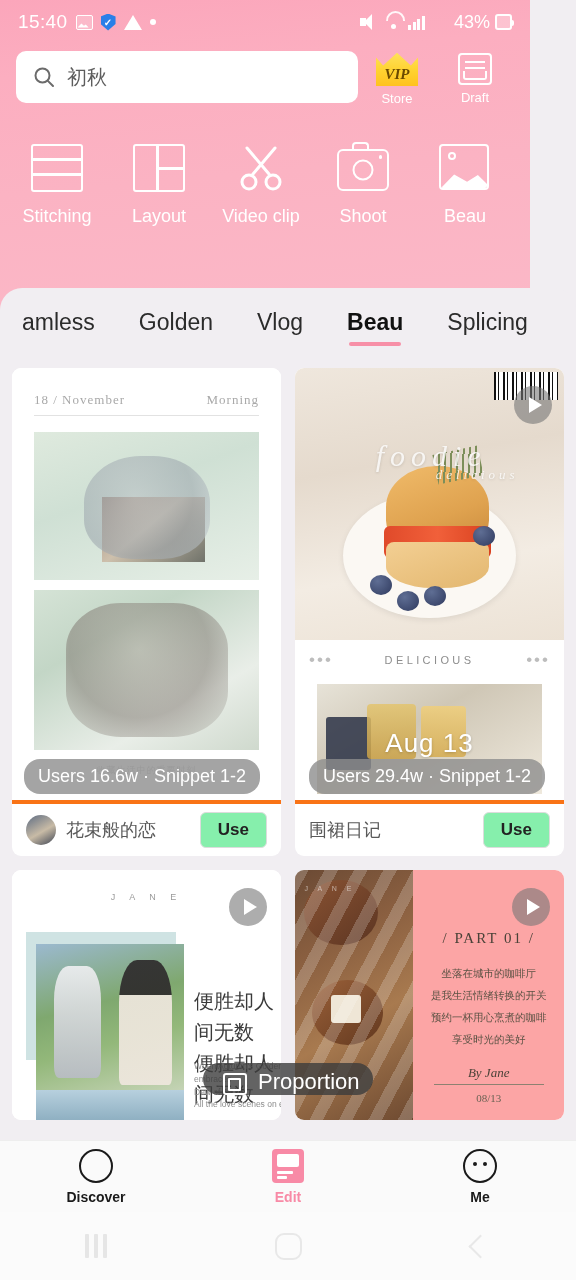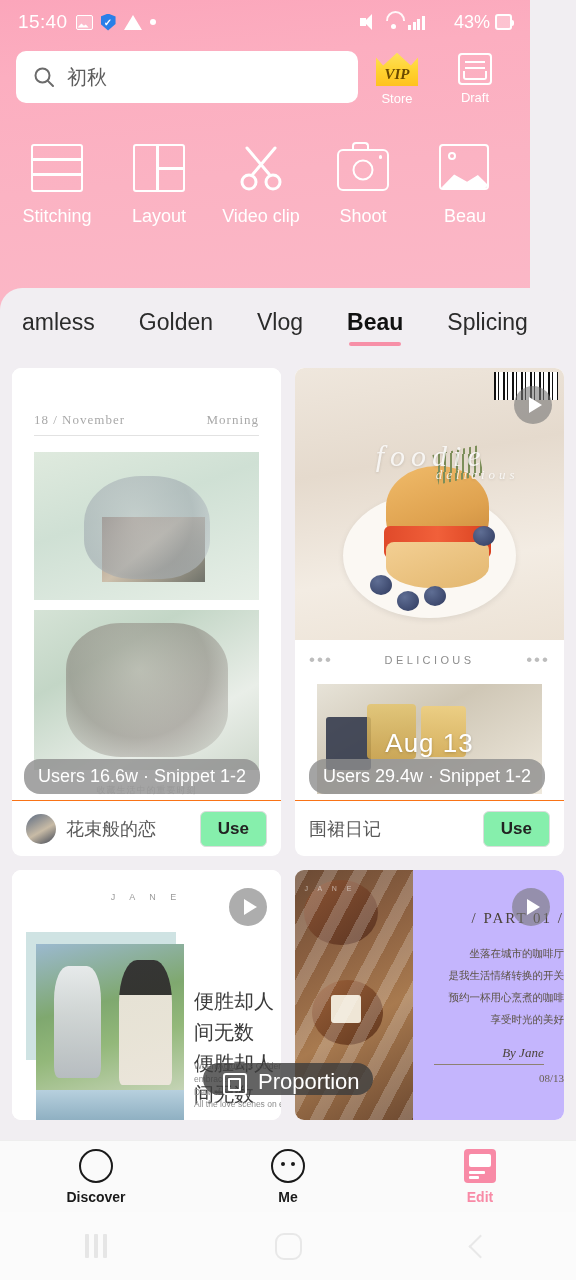--- a/index.html
+++ b/index.html
@@ -108,21 +108,21 @@
   .grid { position:absolute; top:360px; left:0; width:576px; height:780px; padding:8px 12px; }
   .row { display:flex; gap:14px; }
   .card { flex:1 1 0; background:#fff; border-radius:9px; overflow:hidden; position:relative; }
   .card.tall { height:488px; }
   .card.part { height:250px; }
   .preview { position:relative; overflow:hidden; background:#fff; }
 
   
   .p1 { height:432px; background:#fff; padding:24px 22px 0; }
   .p1 .hdrline { display:flex; justify-content:space-between; font-family:"Liberation Serif",serif;
-     font-size:13px; color:#a9a9a9; letter-spacing:1px; padding-bottom:7px;margin-top:20px; }
+     font-size:13px; color:#a9a9a9; letter-spacing:1px; padding-bottom:7px; }
   .p1 .rule { height:1px; background:#e2e2e2; margin-bottom:16px; }
   .ph { position:relative; overflow:hidden; }
   .ph1 { height:148px; background:linear-gradient(160deg,#dfeade,#cfe0d4 40%,#e7efe7); }
   .ph1:after{content:"";position:absolute;left:22%;top:16%;width:56%;height:70%;
     background:radial-gradient(circle at 40% 40%,#b9bfc4,#9aa3ab 60%,#cdd4d8);border-radius:45% 45% 38% 38%;opacity:.55;}
   .ph1 .inset{position:absolute;left:30%;top:44%;width:46%;height:44%;
     background:linear-gradient(140deg,#8d6f5e,#c9b39c 45%,#4a4a42);opacity:.75;}
   .ph2 { height:160px; margin-top:10px;
      background:linear-gradient(150deg,#d5e3d6,#c3d6c6 30%,#e9eee8 70%,#cfd9cd); }
   .ph2:after{content:"";position:absolute;left:14%;top:8%;width:72%;height:84%;
@@ -164,21 +164,21 @@
   
   .pill {
     position:absolute; left:12px; bottom:62px;
     background:#8d8d8dcc; color:#fff; font-size:18px;
     padding:7px 14px; border-radius:16px; white-space:nowrap;
   }
   .card2pill { left:14px; }
 
   
   .cfoot { position:absolute; left:0; right:0; bottom:0; height:56px;
-     border-top:1px solid #f97316; display:flex; align-items:center; padding:0 14px; gap:10px; }
+     border-top:4px solid #f97316; display:flex; align-items:center; padding:0 14px; gap:10px; }
   .avatar { width:30px; height:30px; border-radius:50%; overflow:hidden; flex:0 0 auto;
      background:linear-gradient(150deg,#5c6b82,#c8bba6 55%,#3c4352); }
   .cname { font-size:18px; color:#5a5a5a; }
   .usebtn { margin-left:auto; border:1px solid #dcdcdc; border-radius:6px; padding:7px 17px;
      font-size:17px; font-weight:bold; color:#222; background:#86efac; }
 
   
   .p3 { height:250px; background:#fff; position:relative; overflow:hidden; padding:22px 0 0; }
   .p3 .jane { text-align:center; font-size:9px; letter-spacing:6px; color:#9a9a9a; }
   .p3 .tint { position:absolute; left:14px; top:62px; width:150px; height:128px; background:#cfe3e3; }
@@ -198,21 +198,21 @@
   .p4 .photo { width:44%; position:relative;
      background:linear-gradient(150deg,#6b4a34 0%,#8a5f40 30%,#a87a4f 60%,#6e4a31 100%); overflow:hidden;}
   .p4 .photo .stripes { position:absolute; inset:0;
      background:repeating-linear-gradient(118deg,#ffffff33 0 12px,transparent 12px 26px); }
   .p4 .photo .t1{position:absolute;left:8%;top:4%;width:62%;height:26%;border-radius:50%;
      background:linear-gradient(140deg,#8a5333,#5c3522);}
   .p4 .photo .t2{position:absolute;left:14%;top:44%;width:60%;height:26%;border-radius:50%;
      background:linear-gradient(140deg,#9a6039,#63391f);}
   .p4 .photo .tray{position:absolute;left:30%;top:50%;width:26%;height:11%;background:#efe6d6;border-radius:3px;}
   .p4 .photo .jn{position:absolute;left:8%;top:6%;font-size:7px;letter-spacing:4px;color:#ffffff88;}
-  .p4 .text { flex:1; background:#c4b5fd; position:relative; padding-top:40px; text-align:right; }
+  .p4 .text { flex:1; background:#fca5a5; position:relative; padding-top:60px; text-align:center; }
   .p4 .part { font-family:"Liberation Serif",serif; font-size:15px; letter-spacing:2px; color:#4a4238; }
   .p4 .body { margin-top:16px; font-size:10.5px; color:#5b5244; line-height:2.1; font-family:"Liberation Serif",serif;}
   .p4 .sig { margin:14px auto 0; width:110px; border-bottom:1px solid #8d8171; padding-bottom:3px;
      font-family:"Liberation Serif",serif; font-style:italic; font-size:13px; color:#4a4238; }
   .p4 .date { margin-top:7px; font-size:11px; color:#6a6153; font-family:"Liberation Serif",serif;}
 
   .play { position:absolute; width:38px; height:38px; border-radius:50%; background:#77777799;
      display:flex; align-items:center; justify-content:center; }
   .play:after { content:""; width:0;height:0; border-left:13px solid #fff;
      border-top:8px solid transparent; border-bottom:8px solid transparent; margin-left:4px; }
@@ -492,32 +492,32 @@
   <div class="toast">
     <span class="prop-ic"></span>
     <span>Proportion</span>
   </div>
 
   <div class="botnav">
     <div class="nav">
       <span class="compass"></span>
       <span class="nlbl">Discover</span>
     </div>
-    <div class="nav">
-      <span class="faceic"></span>
-      <span class="nlbl">Me</span>
-    </div>
     <div class="nav active">
       <span class="editic">
         <span class="scr"></span>
           <span class="l l1"></span>
           <span class="l l2"></span>
       </span>
       <span class="nlbl">Edit</span>
     </div>
+    <div class="nav">
+      <span class="faceic"></span>
+      <span class="nlbl">Me</span>
+    </div>
   </div>
 
   <div class="androidnav">
     <div class="anav">
       <span class="recents">
           <i></i>
           <i></i>
           <i></i>
         </span>
     </div>

